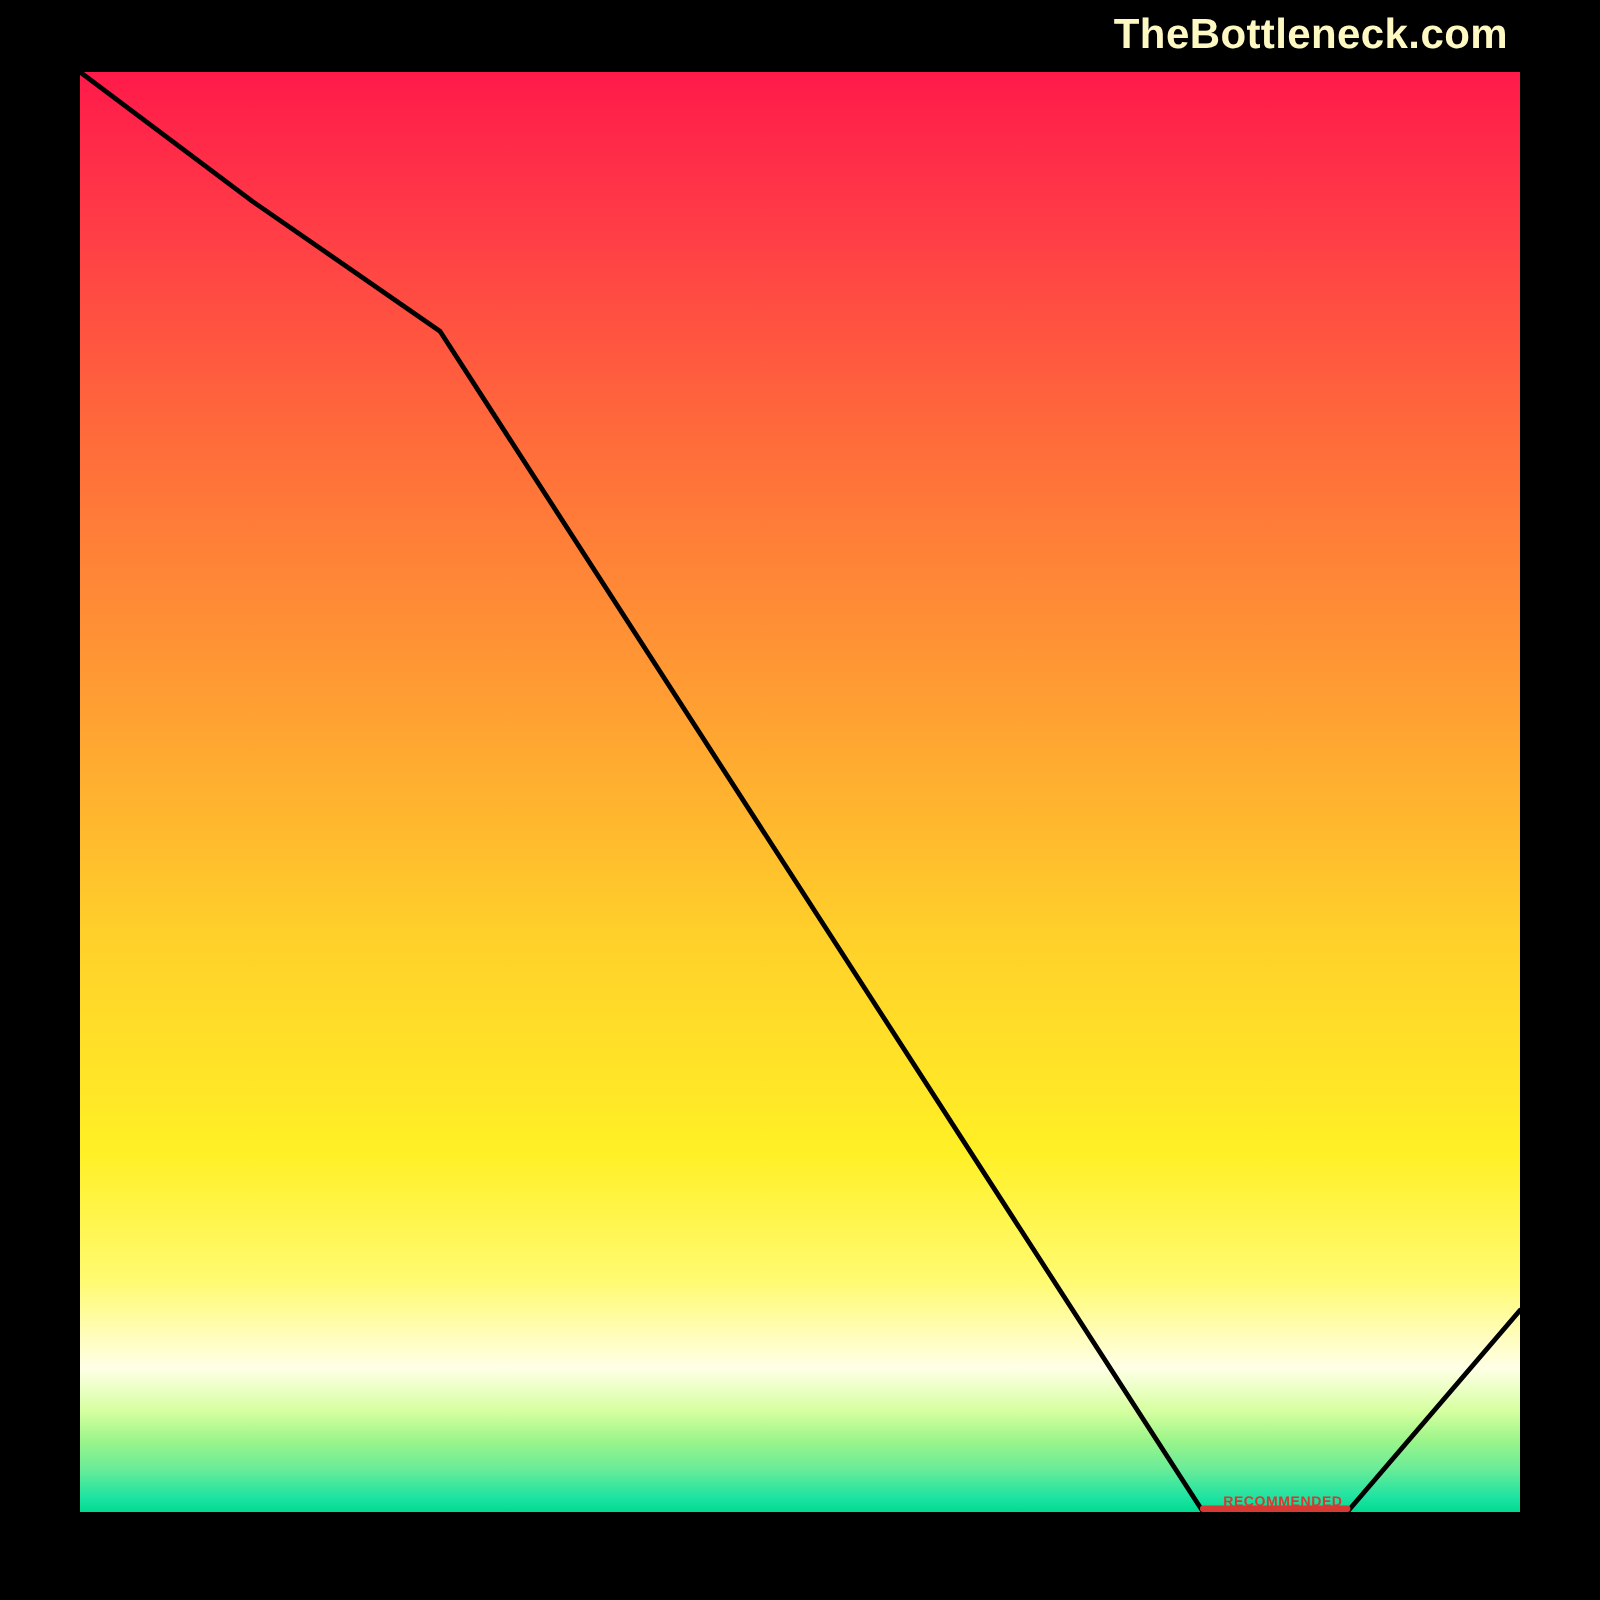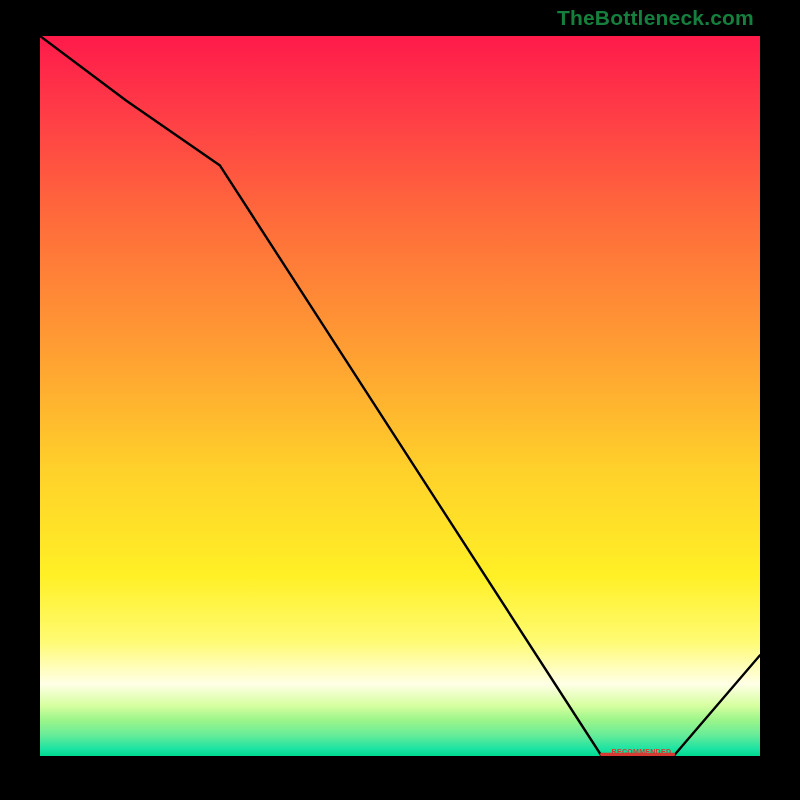--- a/index.html
+++ b/index.html
@@ -13,21 +13,21 @@
   }
   .wrap {
     position: relative;
     width: 800px;
     height: 800px;
   }
   .watermark {
     position: absolute;
     top: 6px;
     right: 46px;
-    color: #15803d;
+    color: #fef9c3;
     font-size: 21px;
     font-weight: 600;
     letter-spacing: 0.2px;
   }
   .plot-frame {
     position: absolute;
     left: 40px;
     top: 36px;
     width: 720px;
     height: 720px;

